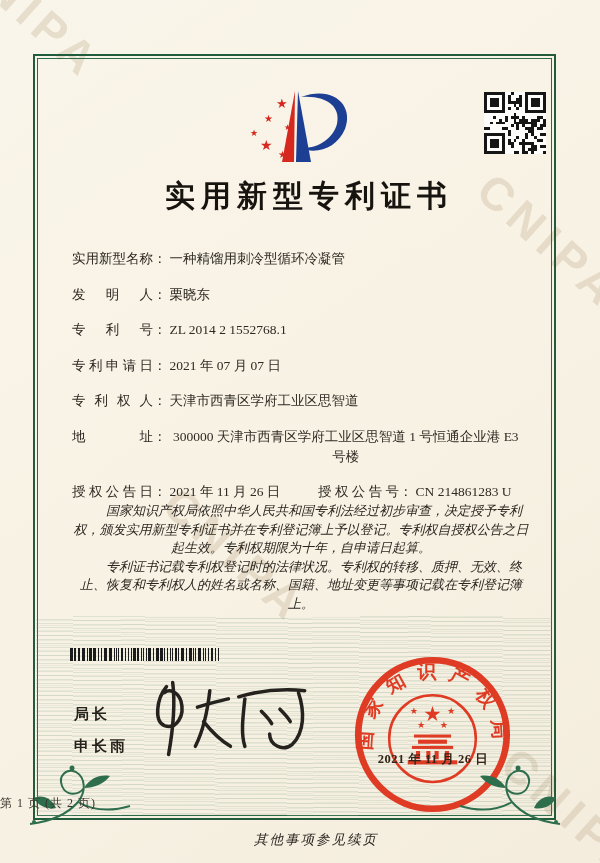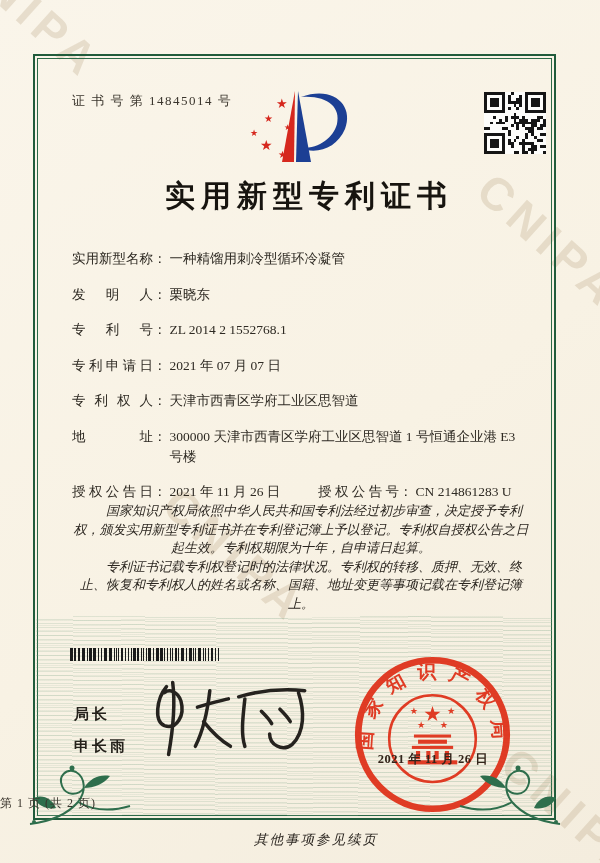--- a/index.html
+++ b/index.html
@@ -18,21 +18,21 @@
   .border-inner{position:absolute;inset:2px;border:1px solid #2c6a48;}
   .cert-no{position:absolute;left:72px;top:92px;font-size:13px;letter-spacing:1.5px;color:#3a352d;}
   .logo{position:absolute;left:240px;top:84px;width:118px;height:84px;}
   .qr{position:absolute;left:484px;top:92px;width:62px;height:62px;background:#fdfdfb;}
   .title{position:absolute;left:9px;top:176px;width:100%;text-align:center;
         font-size:30px;font-weight:700;letter-spacing:6px;color:#17140f;}
   .fields{position:absolute;left:72px;top:249px;width:450px;font-size:13.5px;color:#2e2a23;}
   .frow{display:flex;align-items:flex-start;line-height:20px;margin-bottom:15.5px;}
   .flabel{display:inline-block;width:81px;text-align:justify;text-align-last:justify;flex:0 0 81px;}
   .fcolon{flex:0 0 auto;}
-  .fvalue{margin-left:3px;max-width:358px;}
+  .fvalue{margin-left:3px;max-width:358px;text-align:center;}
   .grant-row{display:flex;line-height:20px;margin-top:2px;}
   .grant-first{display:flex;width:246px;flex:0 0 246px;}
   .grant-second{display:flex;}
   .paras{position:absolute;left:72px;top:502px;width:458px;font-size:13px;line-height:18.5px;
         font-style:italic;color:#2b2620;text-align:center;}
   .paras p{margin:0;text-indent:2em;}
   .guilloche{position:absolute;left:36px;top:616px;width:516px;height:200px;
         background:
          repeating-linear-gradient(0.8deg, rgba(120,162,132,0.20) 0 1px, rgba(0,0,0,0) 1px 4px),
          repeating-linear-gradient(-0.6deg, rgba(120,162,132,0.12) 0 1px, rgba(0,0,0,0) 1px 5px);}
@@ -61,21 +61,20 @@
   <div class="watermark wm2">CNIPA</div>
   <div class="watermark wm3">CNIPA</div>
   <div class="watermark wm4">CNIPA</div>
 
   <div class="border-outer">
     <div class="border-inner"></div>
   </div>
 
   <div class="guilloche"></div>
 
-  <div class="cert-no">证 书 号 第 14845014 号</div>
 
   <svg class="logo" viewBox="0 0 118 84">
     <polygon points="55,7 42,78 54,78" fill="#d6281e"></polygon>
     <polygon points="58,7 56,78 71,78" fill="#1c3f94"></polygon>
     <path d="M61,13 C94,1 114,22 105,45 C97,64 77,71 60,64 C79,65 93,54 97,40 C101,23 87,11 61,13 Z" fill="#1c3f94"></path>
     <text class="star" x="36" y="24" font-size="13">★</text>
     <text class="star" x="24" y="38" font-size="10">★</text>
     <text class="star" x="10" y="52" font-size="9">★</text>
     <text class="star" x="20" y="66" font-size="14">★</text>
     <text class="star" x="38" y="74" font-size="10">★</text>

